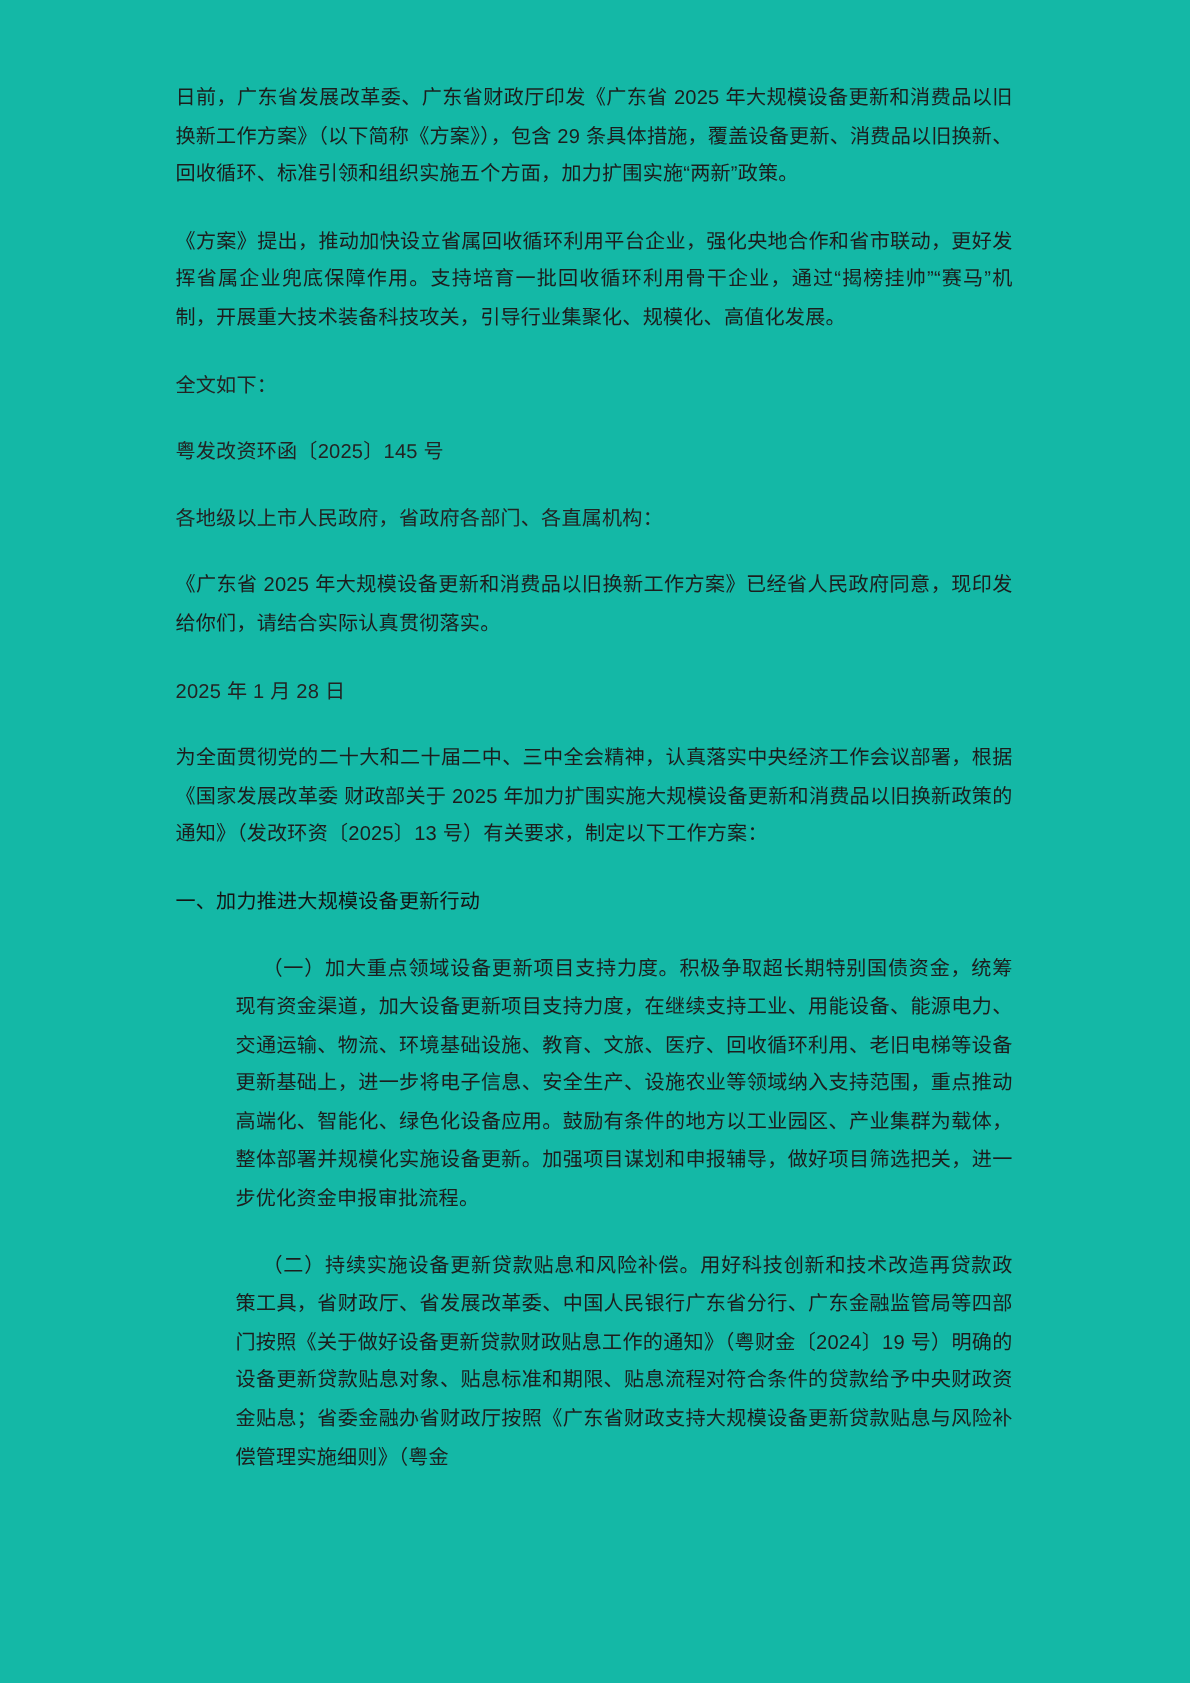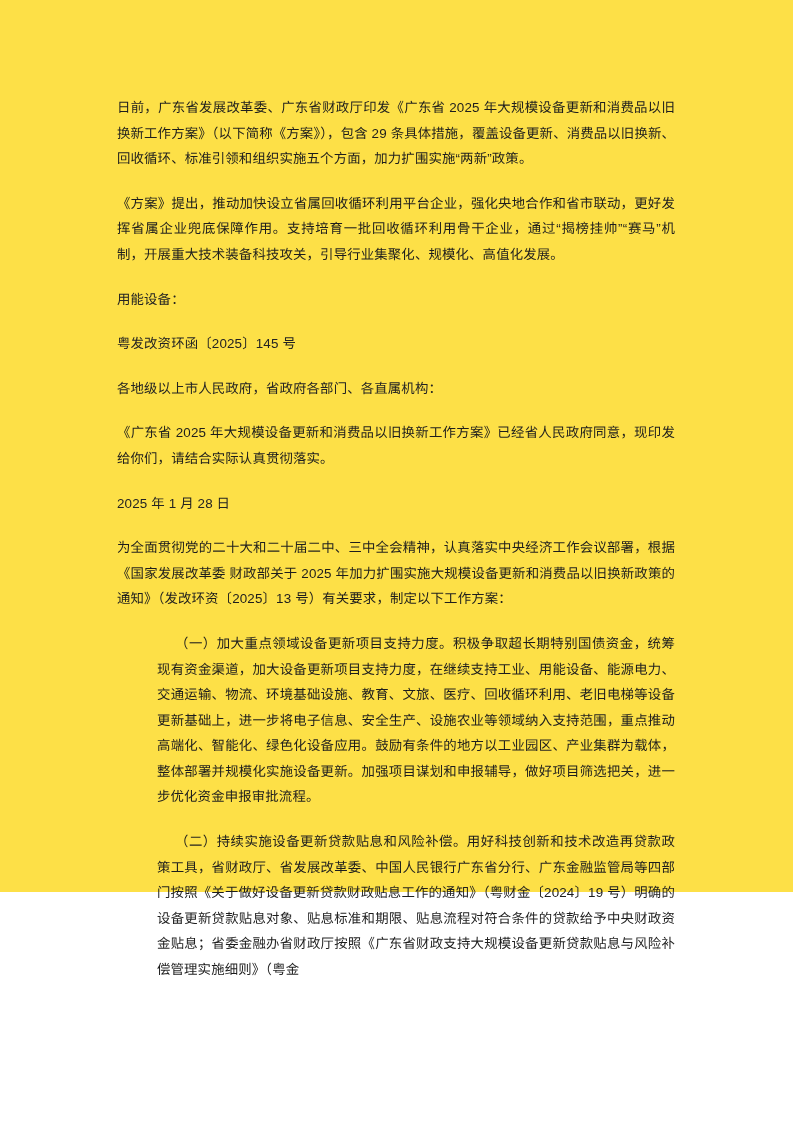--- a/index.html
+++ b/index.html
@@ -13,23 +13,23 @@
     height: 1122px;
     overflow: hidden;
     font-family: "Liberation Sans", "DejaVu Sans", sans-serif;
     color: #1a1a1a;
     -webkit-font-smoothing: antialiased;
   }
 
   .page {
     box-sizing: border-box;
     width: 793px;
-    height: 892px;
-    background: #fde047;
-    padding: 95px 118px 0 117px;
+    height: 1122px;
+    background: #14b8a6;
+    padding: 52px 118px 0 117px;
     position: relative;
   }
 
   .doc-body {
     width: 558px;
   }
 
   
   .para {
     font-size: 13.4px;
@@ -64,34 +64,35 @@
 </head>
 <body>
 
 <div class="page">
   <div class="doc-body">
 
     <p class="para">日前，广东省发展改革委、广东省财政厅印发《广东省 2025 年大规模设备更新和消费品以旧换新工作方案》（以下简称《方案》），包含 29 条具体措施，覆盖设备更新、消费品以旧换新、回收循环、标准引领和组织实施五个方面，加力扩围实施“两新”政策。</p>
 
     <p class="para">《方案》提出，推动加快设立省属回收循环利用平台企业，强化央地合作和省市联动，更好发挥省属企业兜底保障作用。支持培育一批回收循环利用骨干企业，通过“揭榜挂帅”“赛马”机制，开展重大技术装备科技攻关，引导行业集聚化、规模化、高值化发展。</p>
 
-    <p class="para plain">用能设备：</p>
+    <p class="para plain">全文如下：</p>
 
 
     <p class="para plain">粤发改资环函〔2025〕145 号</p>
 
     <p class="para plain">各地级以上市人民政府，省政府各部门、各直属机构：</p>
 
     <p class="para">《广东省 2025 年大规模设备更新和消费品以旧换新工作方案》已经省人民政府同意，现印发给你们，请结合实际认真贯彻落实。</p>
 
 
     <p class="para plain">2025 年 1 月 28 日</p>
 
 
     <p class="para">为全面贯彻党的二十大和二十届二中、三中全会精神，认真落实中央经济工作会议部署，根据《国家发展改革委 财政部关于 2025 年加力扩围实施大规模设备更新和消费品以旧换新政策的通知》（发改环资〔2025〕13 号）有关要求，制定以下工作方案：</p>
 
+    <p class="para heading">一、加力推进大规模设备更新行动</p>
 
     <p class="para indent">（一）加大重点领域设备更新项目支持力度。积极争取超长期特别国债资金，统筹现有资金渠道，加大设备更新项目支持力度，在继续支持工业、用能设备、能源电力、交通运输、物流、环境基础设施、教育、文旅、医疗、回收循环利用、老旧电梯等设备更新基础上，进一步将电子信息、安全生产、设施农业等领域纳入支持范围，重点推动高端化、智能化、绿色化设备应用。鼓励有条件的地方以工业园区、产业集群为载体，整体部署并规模化实施设备更新。加强项目谋划和申报辅导，做好项目筛选把关，进一步优化资金申报审批流程。</p>
 
     <p class="para indent">（二）持续实施设备更新贷款贴息和风险补偿。用好科技创新和技术改造再贷款政策工具，省财政厅、省发展改革委、中国人民银行广东省分行、广东金融监管局等四部门按照《关于做好设备更新贷款财政贴息工作的通知》（粤财金〔2024〕19 号）明确的设备更新贷款贴息对象、贴息标准和期限、贴息流程对符合条件的贷款给予中央财政资金贴息；省委金融办省财政厅按照《广东省财政支持大规模设备更新贷款贴息与风险补偿管理实施细则》（粤金</p>
 
   </div>
 </div>
 
 </body></html>

